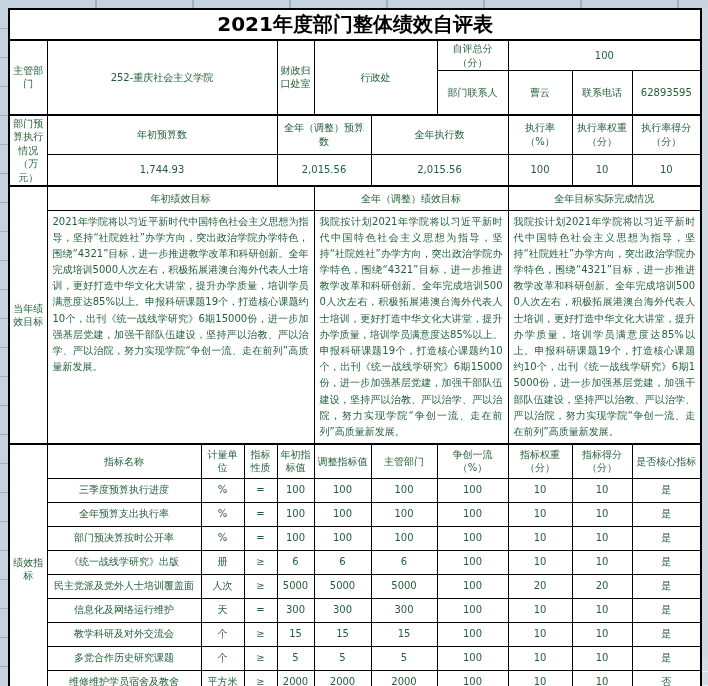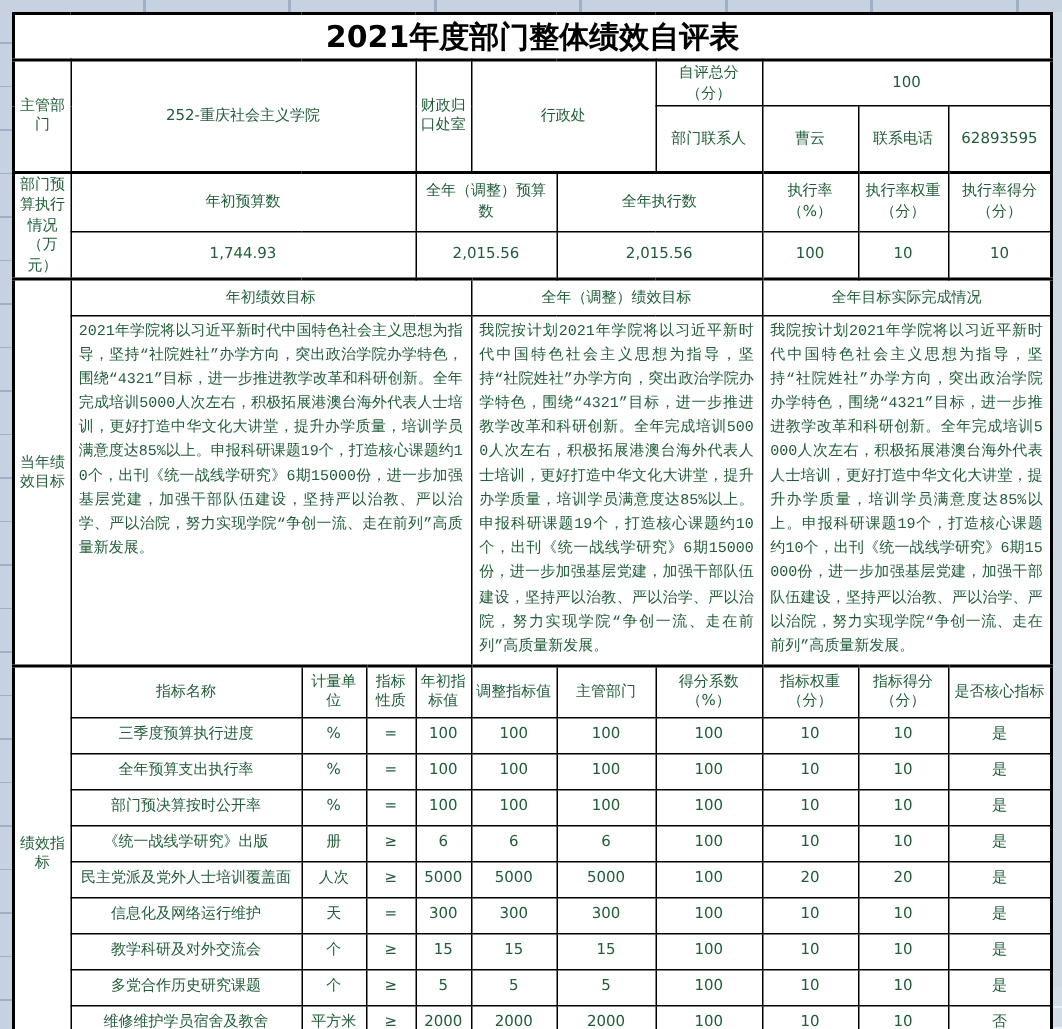--- a/index.html
+++ b/index.html
@@ -48,21 +48,20 @@
   td.title-cell {
     color:#000; font-weight:bold; font-size:20px;
     border-bottom:2px solid #000;
   }
   td.sec { border-top:2px solid #000; }
   td.goal-text {
     text-align:left; vertical-align:top;
     font-size:10px; line-height:1.62;
     padding:3px 5px;
     text-align:justify;
-    font-family:Liberation Mono, monospace;
   }
   td.note-empty { background:#fff; }
   tr.h26 td { height:26px;margin-left:32px; }
   tr.h30 td { height:30px; }
   tr.h28 td { height:44px; }
   tr.h38 td { height:38px; }
   tr.h24 td { height:24px;margin-top:15px; }
   tr.h206 td { height:206px; }
   tr.h34 td { height:34px; }
   tr.hrow td { height:24px; }
@@ -143,21 +142,21 @@
   </tbody>
     <tbody>
   <tr class="h34">
     <td class="sec" rowspan="10">绩效指标</td>
     <td class="sec">指标名称</td>
     <td class="sec">计量单位</td>
     <td class="sec">指标性质</td>
     <td class="sec">年初指标值</td>
     <td class="sec">调整指标值</td>
     <td class="sec">主管部门</td>
-    <td class="sec">得分系数（%）</td>
+    <td class="sec">争创一流（%）</td>
     <td class="sec">指标权重（分）</td>
     <td class="sec">指标得分（分）</td>
     <td class="sec">是否核心指标</td>
   </tr>
 
   <tr class="hrow">
     <td>三季度预算执行进度</td>
     <td>%</td>
     <td>=</td>
     <td>100</td>

